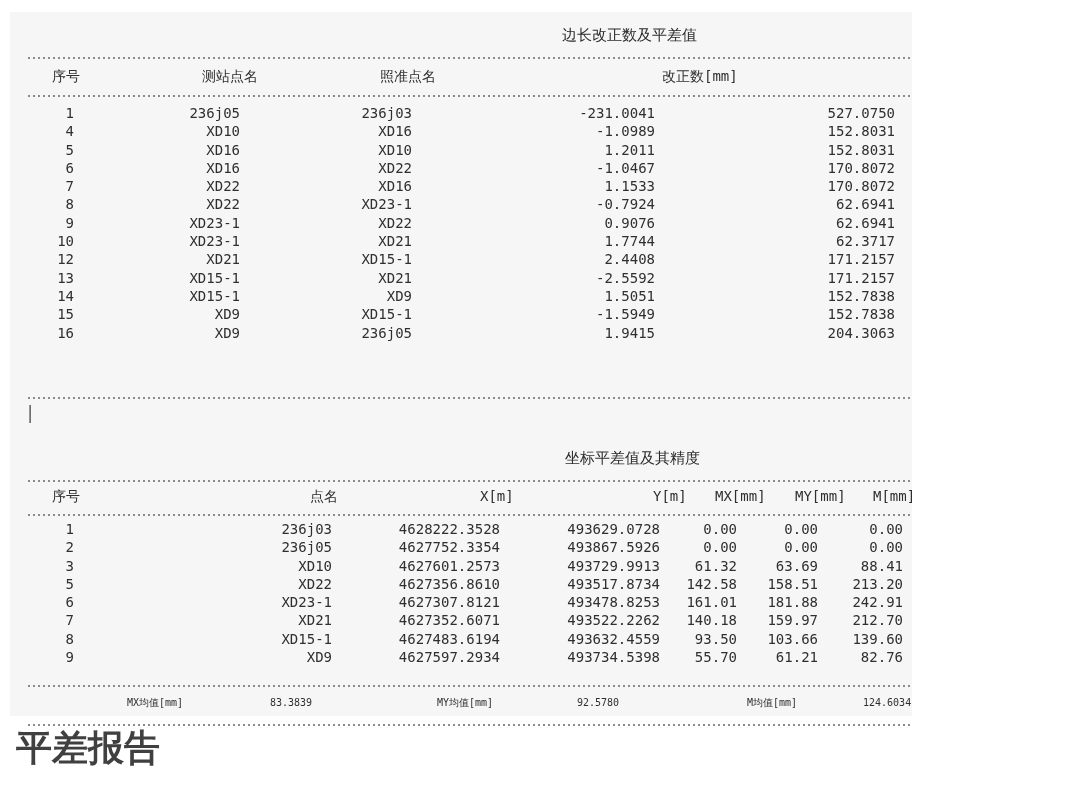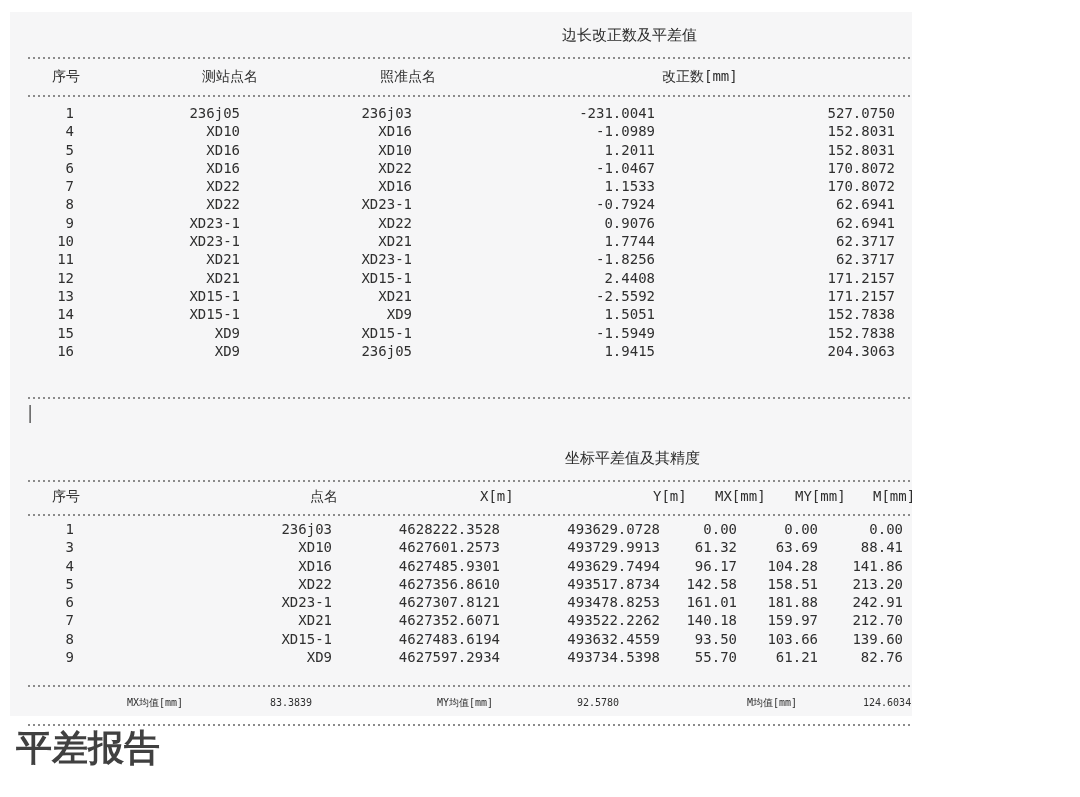--- a/index.html
+++ b/index.html
@@ -49,21 +49,20 @@
 
     <div class="rows t1" style="top:92px">
         <div class="row"><span class="cell c0">1</span><span class="cell c1">236j05</span><span class="cell c2">236j03</span><span class="cell c3">-231.0041</span><span class="cell c4">527.0750</span></div>
         <div class="row"><span class="cell c0">4</span><span class="cell c1">XD10</span><span class="cell c2">XD16</span><span class="cell c3">-1.0989</span><span class="cell c4">152.8031</span></div>
         <div class="row"><span class="cell c0">5</span><span class="cell c1">XD16</span><span class="cell c2">XD10</span><span class="cell c3">1.2011</span><span class="cell c4">152.8031</span></div>
         <div class="row"><span class="cell c0">6</span><span class="cell c1">XD16</span><span class="cell c2">XD22</span><span class="cell c3">-1.0467</span><span class="cell c4">170.8072</span></div>
         <div class="row"><span class="cell c0">7</span><span class="cell c1">XD22</span><span class="cell c2">XD16</span><span class="cell c3">1.1533</span><span class="cell c4">170.8072</span></div>
         <div class="row"><span class="cell c0">8</span><span class="cell c1">XD22</span><span class="cell c2">XD23-1</span><span class="cell c3">-0.7924</span><span class="cell c4">62.6941</span></div>
         <div class="row"><span class="cell c0">9</span><span class="cell c1">XD23-1</span><span class="cell c2">XD22</span><span class="cell c3">0.9076</span><span class="cell c4">62.6941</span></div>
         <div class="row"><span class="cell c0">10</span><span class="cell c1">XD23-1</span><span class="cell c2">XD21</span><span class="cell c3">1.7744</span><span class="cell c4">62.3717</span></div>
-        <div class="row"><span class="cell c0">11</span><span class="cell c1">XD21</span><span class="cell c2">XD23-1</span><span class="cell c3">-1.8256</span><span class="cell c4">62.3717</span></div>
         <div class="row"><span class="cell c0">12</span><span class="cell c1">XD21</span><span class="cell c2">XD15-1</span><span class="cell c3">2.4408</span><span class="cell c4">171.2157</span></div>
         <div class="row"><span class="cell c0">13</span><span class="cell c1">XD15-1</span><span class="cell c2">XD21</span><span class="cell c3">-2.5592</span><span class="cell c4">171.2157</span></div>
         <div class="row"><span class="cell c0">14</span><span class="cell c1">XD15-1</span><span class="cell c2">XD9</span><span class="cell c3">1.5051</span><span class="cell c4">152.7838</span></div>
         <div class="row"><span class="cell c0">15</span><span class="cell c1">XD9</span><span class="cell c2">XD15-1</span><span class="cell c3">-1.5949</span><span class="cell c4">152.7838</span></div>
         <div class="row"><span class="cell c0">16</span><span class="cell c1">XD9</span><span class="cell c2">236j05</span><span class="cell c3">1.9415</span><span class="cell c4">204.3063</span></div>
       </div>
 
     <div class="dots" style="top:385px"></div>
 
     <span class="cursor">|</span>
@@ -79,22 +78,22 @@
       <span class="h" style="left:643px">Y[m]</span>
       <span class="h" style="left:705px">MX[mm]</span>
       <span class="h" style="left:785px">MY[mm]</span>
       <span class="h" style="left:863px">M[mm]</span>
     </div>
 
     <div class="dots" style="top:502px"></div>
 
     <div class="rows t2" style="top:508px">
         <div class="row"><span class="cell c0">1</span><span class="cell c1">236j03</span><span class="cell c2">4628222.3528</span><span class="cell c3">493629.0728</span><span class="cell c4">0.00</span><span class="cell c5">0.00</span><span class="cell c6">0.00</span></div>
+        <div class="row"><span class="cell c0">2</span><span class="cell c1">236j05</span><span class="cell c2">4627752.3354</span><span class="cell c3">493867.5926</span><span class="cell c4">0.00</span><span class="cell c5">0.00</span><span class="cell c6">0.00</span></div>
         <div class="row"><span class="cell c0">3</span><span class="cell c1">XD10</span><span class="cell c2">4627601.2573</span><span class="cell c3">493729.9913</span><span class="cell c4">61.32</span><span class="cell c5">63.69</span><span class="cell c6">88.41</span></div>
-        <div class="row"><span class="cell c0">4</span><span class="cell c1">XD16</span><span class="cell c2">4627485.9301</span><span class="cell c3">493629.7494</span><span class="cell c4">96.17</span><span class="cell c5">104.28</span><span class="cell c6">141.86</span></div>
         <div class="row"><span class="cell c0">5</span><span class="cell c1">XD22</span><span class="cell c2">4627356.8610</span><span class="cell c3">493517.8734</span><span class="cell c4">142.58</span><span class="cell c5">158.51</span><span class="cell c6">213.20</span></div>
         <div class="row"><span class="cell c0">6</span><span class="cell c1">XD23-1</span><span class="cell c2">4627307.8121</span><span class="cell c3">493478.8253</span><span class="cell c4">161.01</span><span class="cell c5">181.88</span><span class="cell c6">242.91</span></div>
         <div class="row"><span class="cell c0">7</span><span class="cell c1">XD21</span><span class="cell c2">4627352.6071</span><span class="cell c3">493522.2262</span><span class="cell c4">140.18</span><span class="cell c5">159.97</span><span class="cell c6">212.70</span></div>
         <div class="row"><span class="cell c0">8</span><span class="cell c1">XD15-1</span><span class="cell c2">4627483.6194</span><span class="cell c3">493632.4559</span><span class="cell c4">93.50</span><span class="cell c5">103.66</span><span class="cell c6">139.60</span></div>
         <div class="row"><span class="cell c0">9</span><span class="cell c1">XD9</span><span class="cell c2">4627597.2934</span><span class="cell c3">493734.5398</span><span class="cell c4">55.70</span><span class="cell c5">61.21</span><span class="cell c6">82.76</span></div>
       </div>
 
     <div class="dots" style="top:673px"></div>
 
     <div class="summary">

